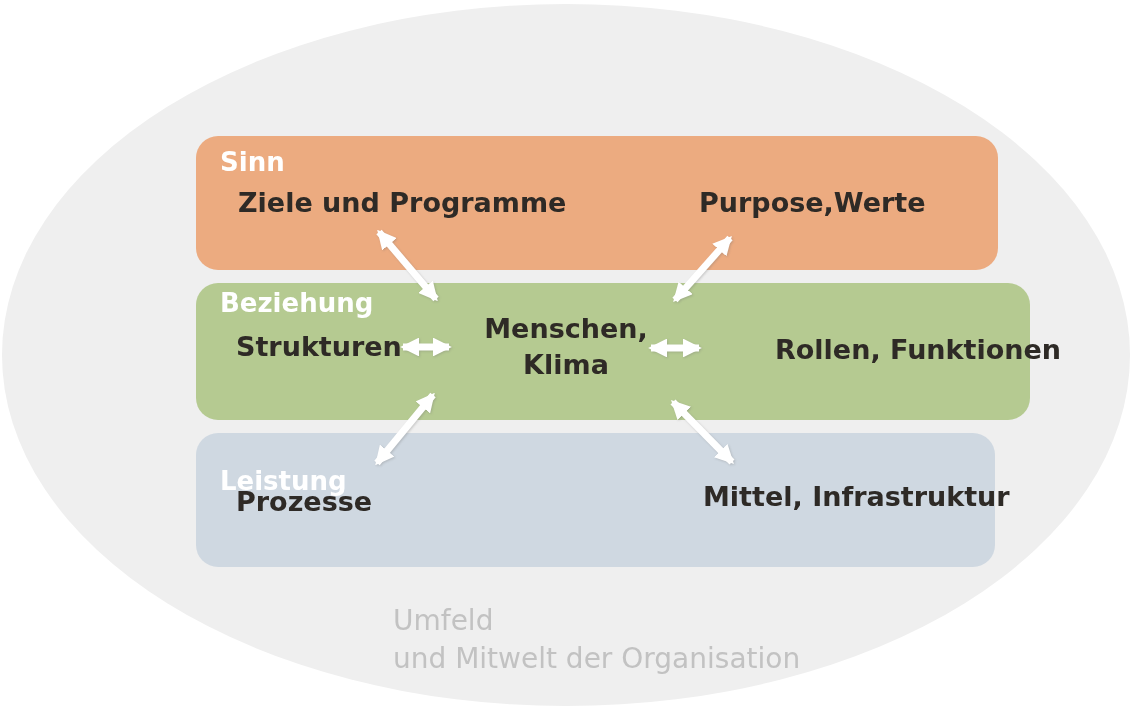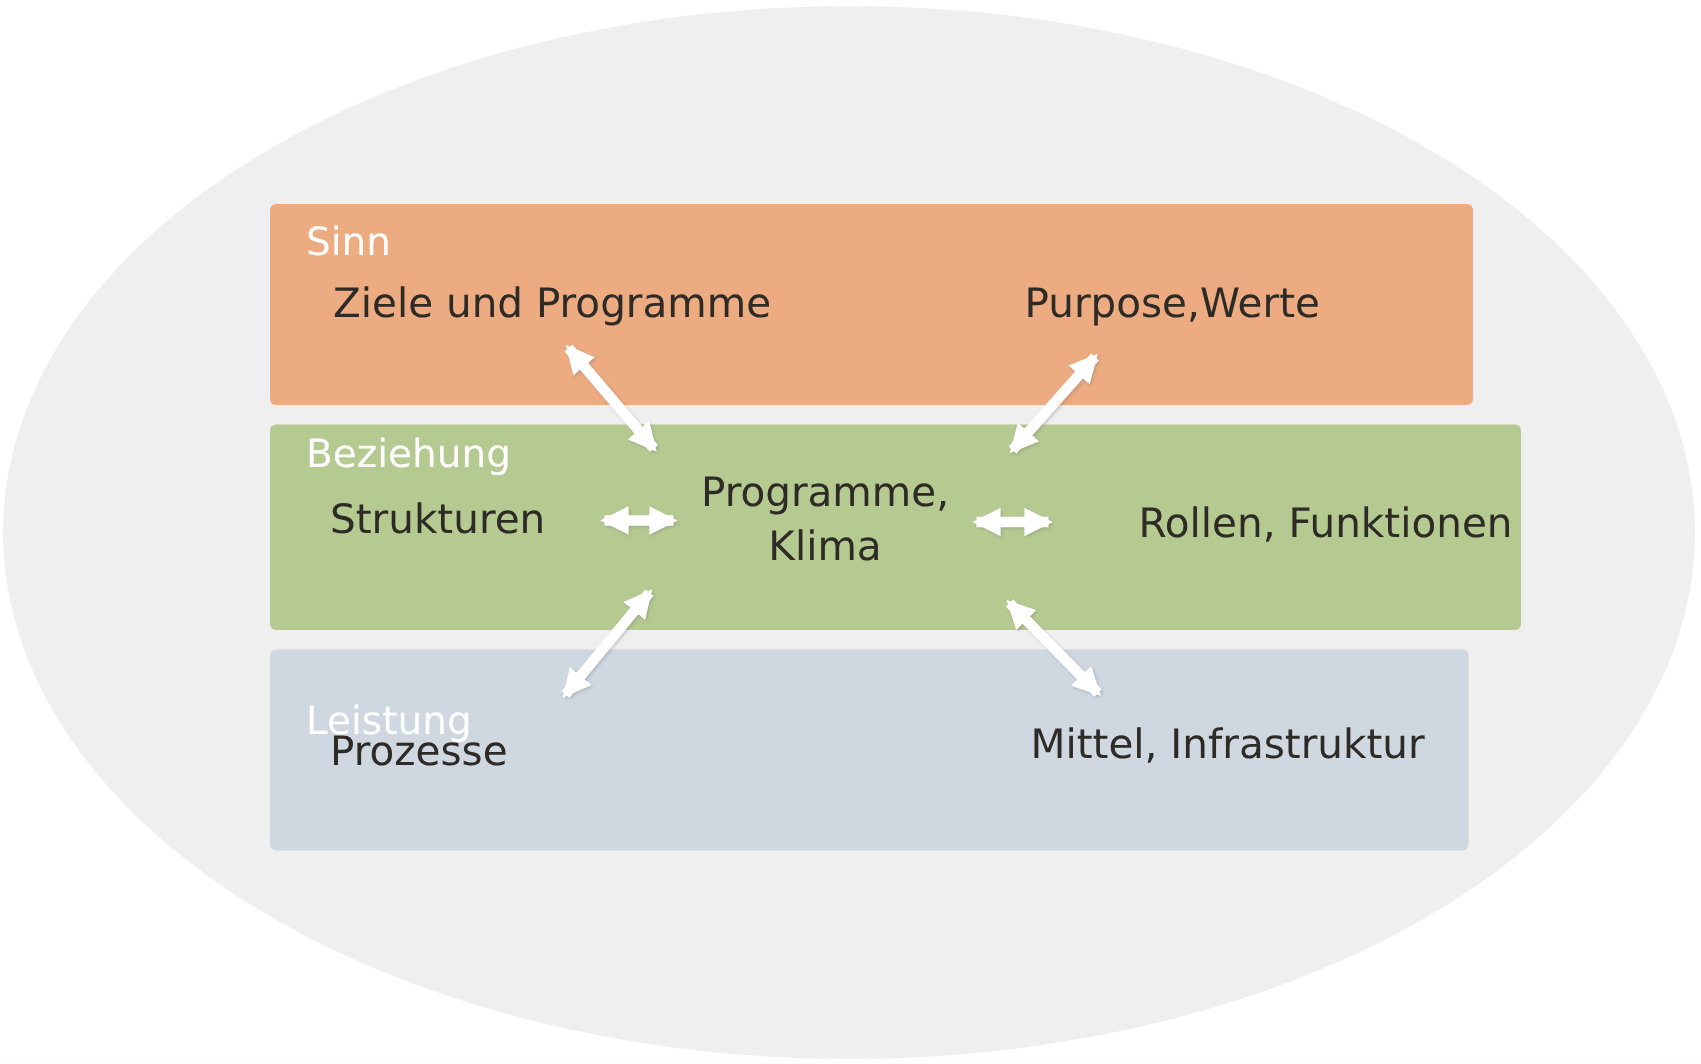--- a/index.html
+++ b/index.html
@@ -5,21 +5,21 @@
   html,body{margin:0;padding:0;background:#ffffff;}
   .stage{
     position:relative;width:1134px;height:709px;overflow:hidden;
     background:#ffffff;font-family:"DejaVu Sans","Liberation Sans",sans-serif;
   }
   .ellipse{
     position:absolute;left:2px;top:4px;width:1128px;height:702px;
     border-radius:50%;
   }
   .band{
-    position:absolute;left:180px;width:802px;border-radius:4px;
+    position:absolute;left:196px;width:802px;border-radius:22px;font-weight:bold;
   }
   .band-sinn{top:136px;height:134px;}
   .band-beziehung{top:283px;height:137px;}
   .band-leistung{top:433px;height:134px;width:799px;}
   .band-label{
     position:absolute;left:24px;font-size:26px;color:#ffffff;
     white-space:nowrap;
   }
   .band-sinn .band-label{top:11px;}
   .band-beziehung .band-label{top:5px;}
@@ -54,21 +54,21 @@
   <div class="band band-sinn" style="background-color: rgb(236, 171, 128);">
     <div class="band-label" style="color: rgb(255, 255, 255);">Sinn</div>
     <div class="item sinn-left" style="color: rgb(46, 42, 38);">Ziele und Programme</div>
     <div class="item sinn-right" style="color: rgb(46, 42, 38);">Purpose,Werte</div>
   </div>
 
   <div class="band band-beziehung" style="background-color: rgb(181, 202, 145); padding-left: 32px;">
     <div class="band-label" style="color: rgb(255, 255, 255);">Beziehung</div>
     <div class="item bez-left" style="color: rgb(46, 42, 38);">Strukturen</div>
     <div class="item bez-center" style="color: rgb(46, 42, 38);">
-      <div>Programme,</div>
+      <div>Menschen,</div>
       <div>Klima</div>
     </div>
     <div class="item bez-right" style="color: rgb(46, 42, 38);">Rollen, Funktionen</div>
   </div>
 
   <div class="band band-leistung" style="background-color: rgb(207, 216, 225);">
     <div class="band-label" style="color: rgb(255, 255, 255); margin-top: 26px;">Leistung</div>
     <div class="item lei-left" style="color: rgb(46, 42, 38);">Prozesse</div>
     <div class="item lei-right" style="color: rgb(46, 42, 38);">Mittel, Infrastruktur</div>
   </div>
@@ -80,14 +80,18 @@
       </marker>
     </defs>
     <line class="arrow" x1="379" y1="232" x2="436" y2="299" marker-start="url(#ah)" marker-end="url(#ah)" style="stroke: rgb(255, 255, 255);"></line>
     <line class="arrow" x1="730" y1="238" x2="675" y2="300" marker-start="url(#ah)" marker-end="url(#ah)" style="stroke: rgb(255, 255, 255);"></line>
     <line class="arrow" x1="403" y1="347" x2="449" y2="347" marker-start="url(#ah)" marker-end="url(#ah)" style="stroke: rgb(255, 255, 255);"></line>
     <line class="arrow" x1="651" y1="348" x2="699" y2="348" marker-start="url(#ah)" marker-end="url(#ah)" style="stroke: rgb(255, 255, 255);"></line>
     <line class="arrow" x1="433" y1="395" x2="377" y2="463" marker-start="url(#ah)" marker-end="url(#ah)" style="stroke: rgb(255, 255, 255);"></line>
     <line class="arrow" x1="673" y1="402" x2="732" y2="462" marker-start="url(#ah)" marker-end="url(#ah)" style="stroke: rgb(255, 255, 255);"></line>
   </svg>
 
+  <div class="footer" style="color: rgb(194, 194, 194);">
+    <div>Umfeld</div>
+    <div>und Mitwelt der Organisation</div>
+  </div>
 
 </div>
 
 </body></html>

